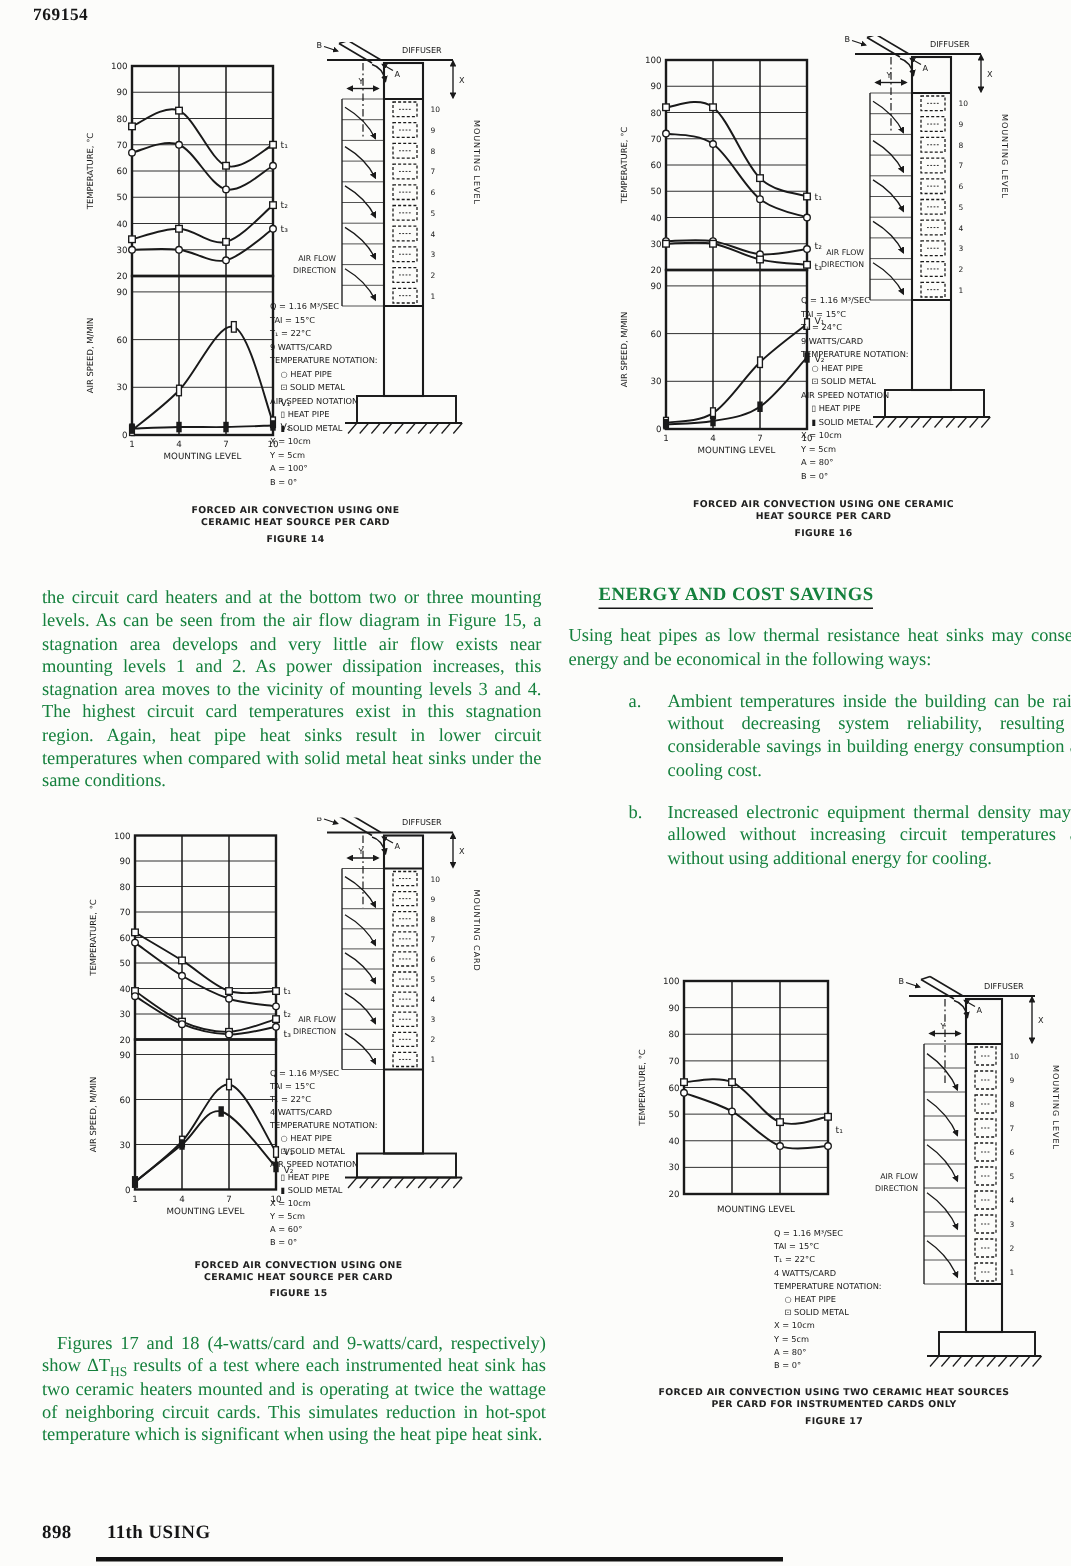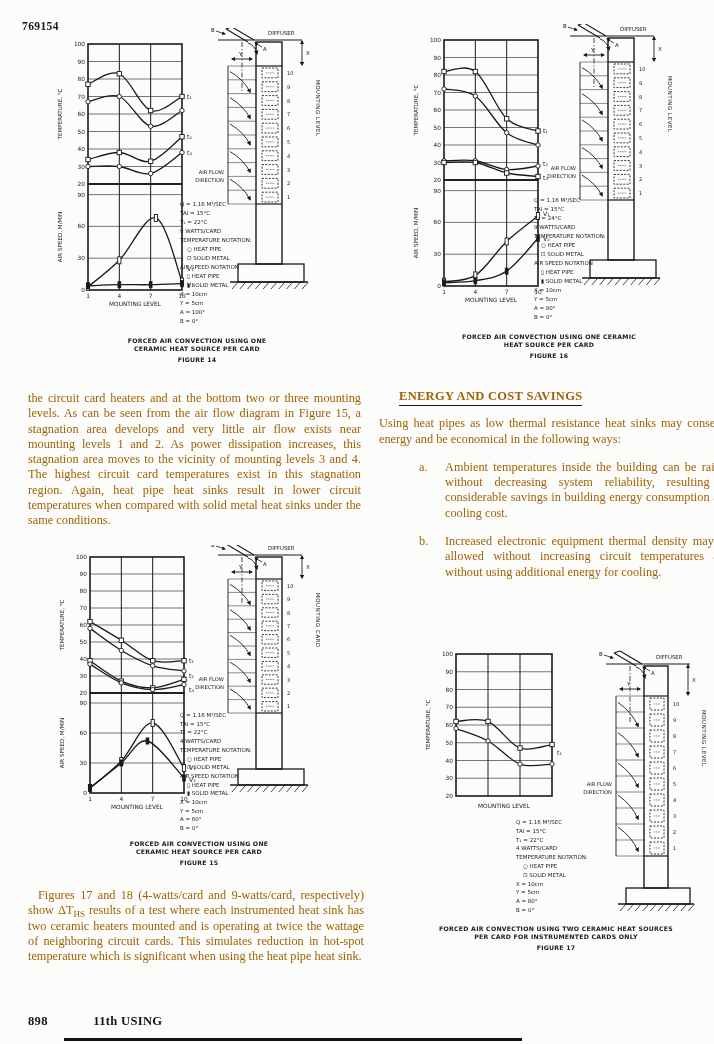--- a/index.html
+++ b/index.html
@@ -1,34 +1,34 @@
 <!DOCTYPE html>
 <html><head>
 <meta charset="utf-8">
 <style>
   html,body{margin:0;padding:0;background:#777;}
   .page{position:relative;width:714px;height:1044px;background:#fcfcfa;overflow:hidden;
         font-family:"Liberation Serif",serif;color:#161616;}
-  .doc-number{position:absolute;left:22px;top:20px;font-weight:bold;font-size:11.5px;letter-spacing:.4px;}
+  .doc-number{position:absolute;left:22px;top:4px;font-weight:bold;font-size:11.5px;letter-spacing:.4px;}
   .figure{position:absolute;}
   .fig-svg{display:block;}
   .caption{text-align:center;font-family:"DejaVu Sans",sans-serif;font-size:6.2px;font-weight:bold;
            line-height:7.6px;letter-spacing:.25px;color:#202020;margin-top:3px;}
   .figlabel{margin-top:4px;}
-  .col-text{position:absolute;font-size:12.3px;line-height:15.3px;text-align:justify;color:#a16207;}
+  .col-text{position:absolute;font-size:12.3px;line-height:15.3px;text-align:justify;color:#15803d;}
   .heading{font-weight:bold;font-size:12.5px;margin:0 0 12px 0;}
   .heading span{border-bottom:1.3px solid #161616;padding-bottom:1.5px;letter-spacing:.3px;margin-left:20px;}
   .intro{margin:0 0 13px 0;}
   .list-item{display:flex;margin:0 0 13px 40px;}
   .list-item .marker{flex:0 0 26px;}
   .list-item .itext{flex:1;text-align:justify;}
   .bottom-para{text-indent:10px;}
   sub{font-size:9px;line-height:0;}
   .footer{position:absolute;left:28px;top:1014px;font-size:12.6px;font-weight:bold;letter-spacing:.3px;}
-  .footer span:first-child{margin-right:42px;}
+  .footer span:first-child{margin-right:20px;}
   .scan-artifact{position:absolute;left:64px;top:1038px;width:458px;height:3px;background:#121212;}
 </style>
 </head>
 <body>
 
 <div class="page">
 
   <div class="doc-number">769154</div>
 
   <div class="figure" style="left:28px;top:28px;width:338px;">

